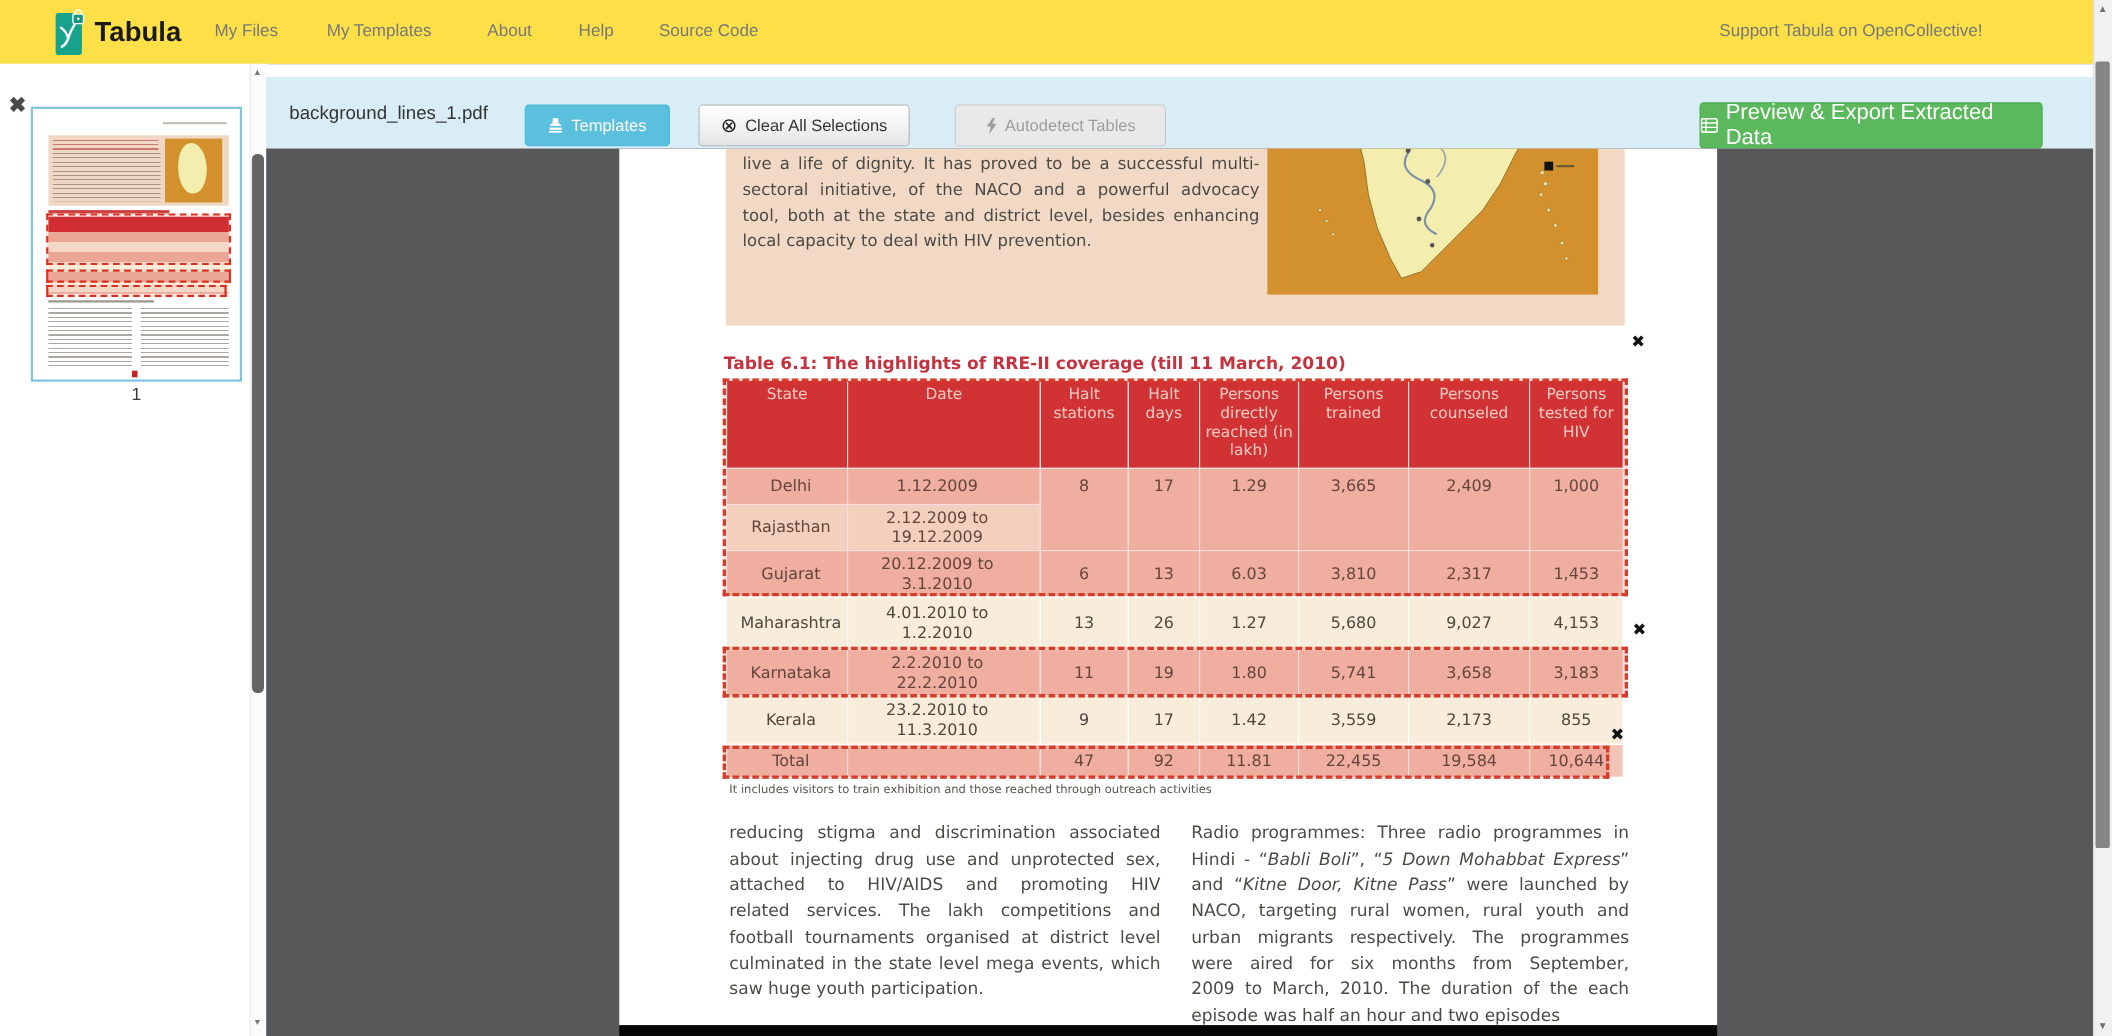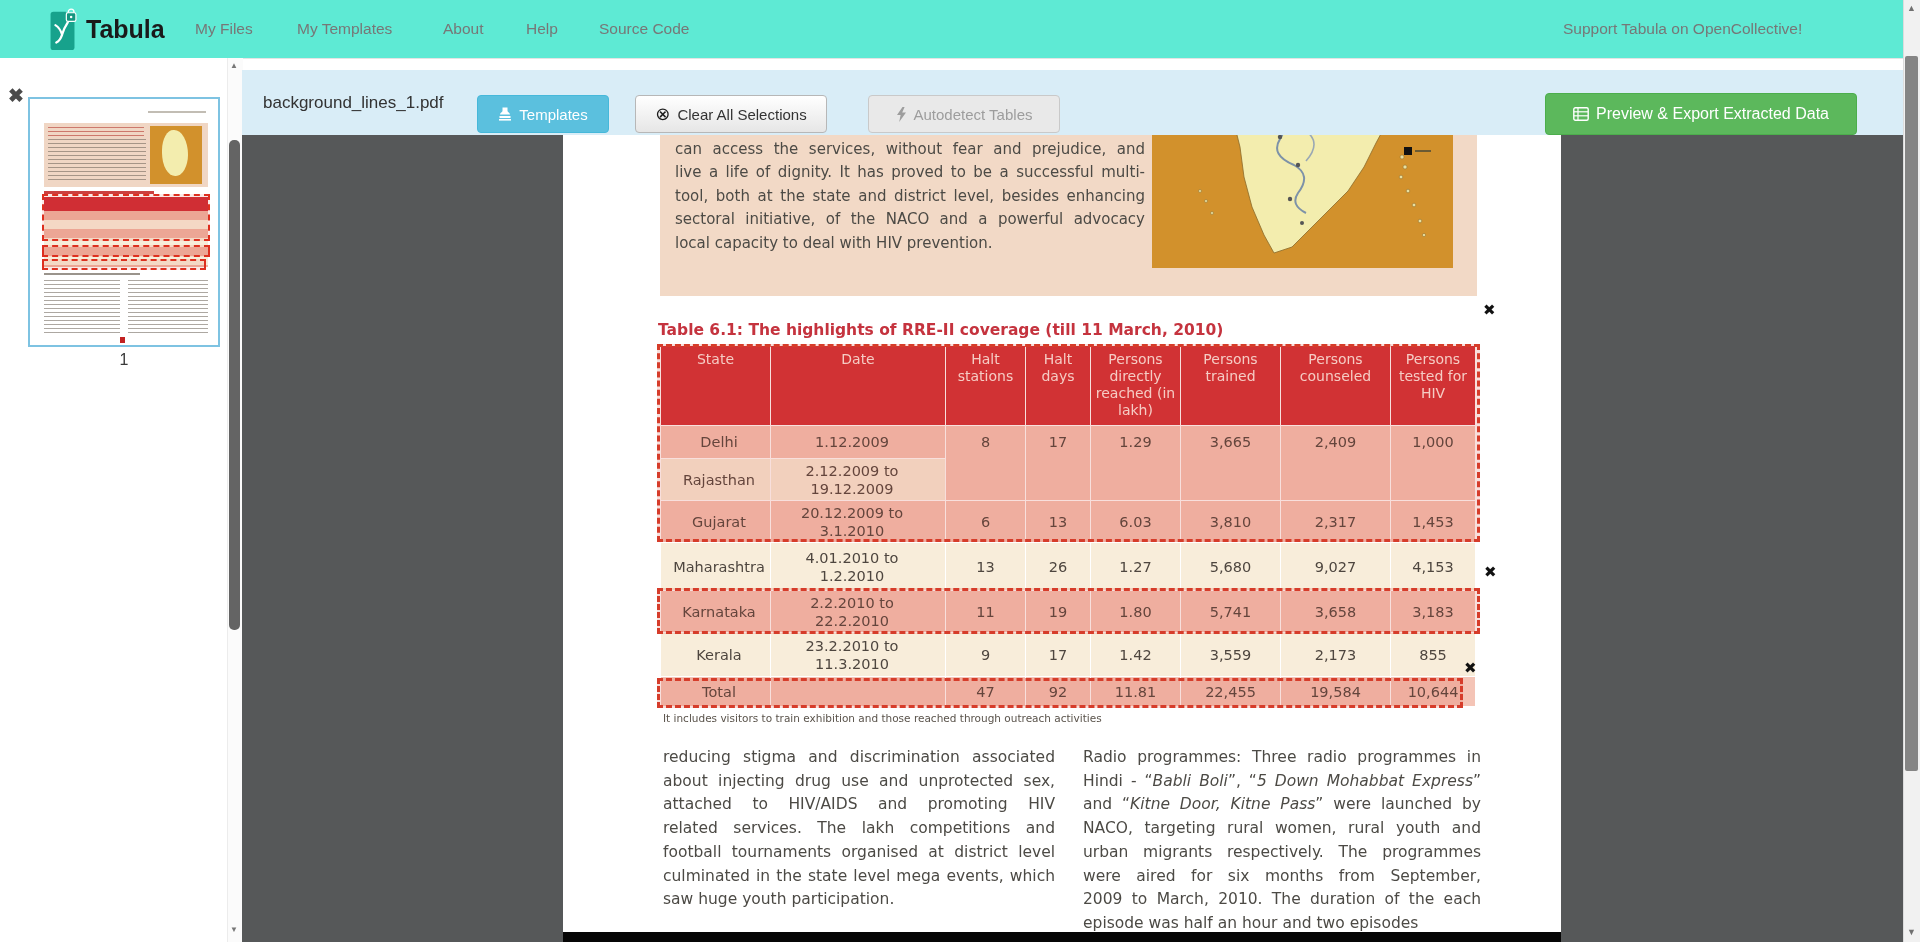--- a/index.html
+++ b/index.html
@@ -1,30 +1,30 @@
 <!DOCTYPE html>
 <html><head>
 <meta charset="utf-8">
 <style>
   html,body{margin:0;padding:0;width:1920px;height:942px;overflow:hidden;background:#fff;
     font-family:"Liberation Sans",sans-serif;}
   .abs{position:absolute;}
   
-  #navbar{left:0;top:0;width:1920px;height:58px;background:#5eead4;border-bottom:1px solid #e4e4e4;}
+  #navbar{left:0;top:0;width:1920px;height:58px;background:#fde047;border-bottom:1px solid #e4e4e4;}
   .navlink{top:0;height:58px;line-height:58px;font-size:15.5px;color:#777;cursor:pointer;}
   #brand{left:86px;top:0;height:58px;line-height:58px;font-size:25px;font-weight:bold;color:#1a1a1a;}
   
   #toolbar{left:242px;top:70px;width:1661px;height:65px;background:#d9edf7;}
   #filename{left:21px;top:0;height:65px;line-height:65px;font-size:17px;color:#333;}
   .btn{top:13px;height:38px;border-radius:4px;font-size:15px;display:flex;align-items:center;
     justify-content:center;gap:7px;box-sizing:border-box;cursor:pointer;position:absolute;margin-top:12px;}
   #btn-templates{left:235px;width:132px;background:#5bc0de;border:1px solid #46b8da;color:#fff;}
   #btn-clear{left:393px;width:192px;background:linear-gradient(#ffffff,#e6e6e6);border:1px solid #b7b7b7;color:#333;}
   #btn-autodetect{left:626px;width:192px;background:#e9e9e9;border:1px solid #c9c9c9;color:#9d9d9d;cursor:default;}
-  #btn-export{left:1303px;top:11px;width:312px;height:42px;background:#5cb85c;border:1px solid #4cae4c;color:#fff;font-size:16px;}
+  #btn-export{left:1303px;top:11px;width:312px;height:42px;background:#5cb85c;border:1px solid #4cae4c;color:#fff;font-size:20px;}
   
   #sidebar{left:0;top:58px;width:227px;height:884px;background:#fff;}
   #sb-close{left:8px;top:26px;font-size:19px;font-weight:bold;color:#4a4a4a;cursor:pointer;}
   #thumb{left:28px;top:39px;width:192px;height:250px;border:2px solid #7ec3e2;box-sizing:border-box;background:#fff;cursor:pointer;}
   #pagenum{left:28px;top:293px;width:192px;text-align:center;font-size:16px;color:#3a3a3a;}
   .mini-dash{border:2px dashed #dd2f1f;box-sizing:border-box;background:rgba(220,70,50,0.12);}
   .linesfill{background:repeating-linear-gradient(to bottom,rgba(105,95,85,0.55) 0 1px,transparent 1px 4px);}
   
   #sb-track{left:227px;top:58px;width:15px;height:884px;background:#fbfbfb;border-left:1px solid #ececec;}
   #sb-thumbbar{left:229px;top:140px;width:11px;height:490px;background:#646464;border-radius:5px;}
@@ -152,24 +152,23 @@
     </svg>
     <span>Preview &amp; Export Extracted Data</span>
   </div>
 </div>
 
 <div class="abs" id="viewer">
   <div id="page">
 
     <div class="abs" id="pinkblock">
       <div class="abs pdftext" id="pinktext">
-        <div>can access the services, without fear and prejudice, and</div>
         <div>live a life of dignity. It has proved to be a successful multi-</div>
+        <div>sectoral initiative, of the NACO and a powerful advocacy</div>
         <div>tool, both at the state and district level, besides enhancing</div>
-        <div>sectoral initiative, of the NACO and a powerful advocacy</div>
         <div class="lastline">local capacity to deal with HIV prevention.</div>
       </div>
       <svg class="abs" style="left:492px;top:-40px;" width="301" height="173" viewBox="0 0 301 173">
         <rect x="0" y="0" width="301" height="173" fill="#d2912c"></rect>
         <path d="M60,0 L245,0 L238,22 L224,48 L212,72 L196,96 L172,120 L140,152 L122,158 L112,140 L100,112 L92,82 L88,52 L80,20 Z" fill="#f3edae" stroke="#8a6a2a" stroke-width="0.8"></path>
         <path d="M120,10 q20,14 8,34 q-10,16 14,26 q18,10 4,28 q-8,12 8,20" stroke="#7d92a8" stroke-width="2" fill="none"></path>
         <path d="M150,6 q-16,18 4,30 q16,12 0,30" stroke="#9aa8b4" stroke-width="1.6" fill="none"></path>
         <circle cx="128" cy="42" r="2.2" fill="#555"></circle>
           <circle cx="146" cy="70" r="2.2" fill="#555"></circle>
         <circle cx="138" cy="104" r="2.2" fill="#555"></circle>

